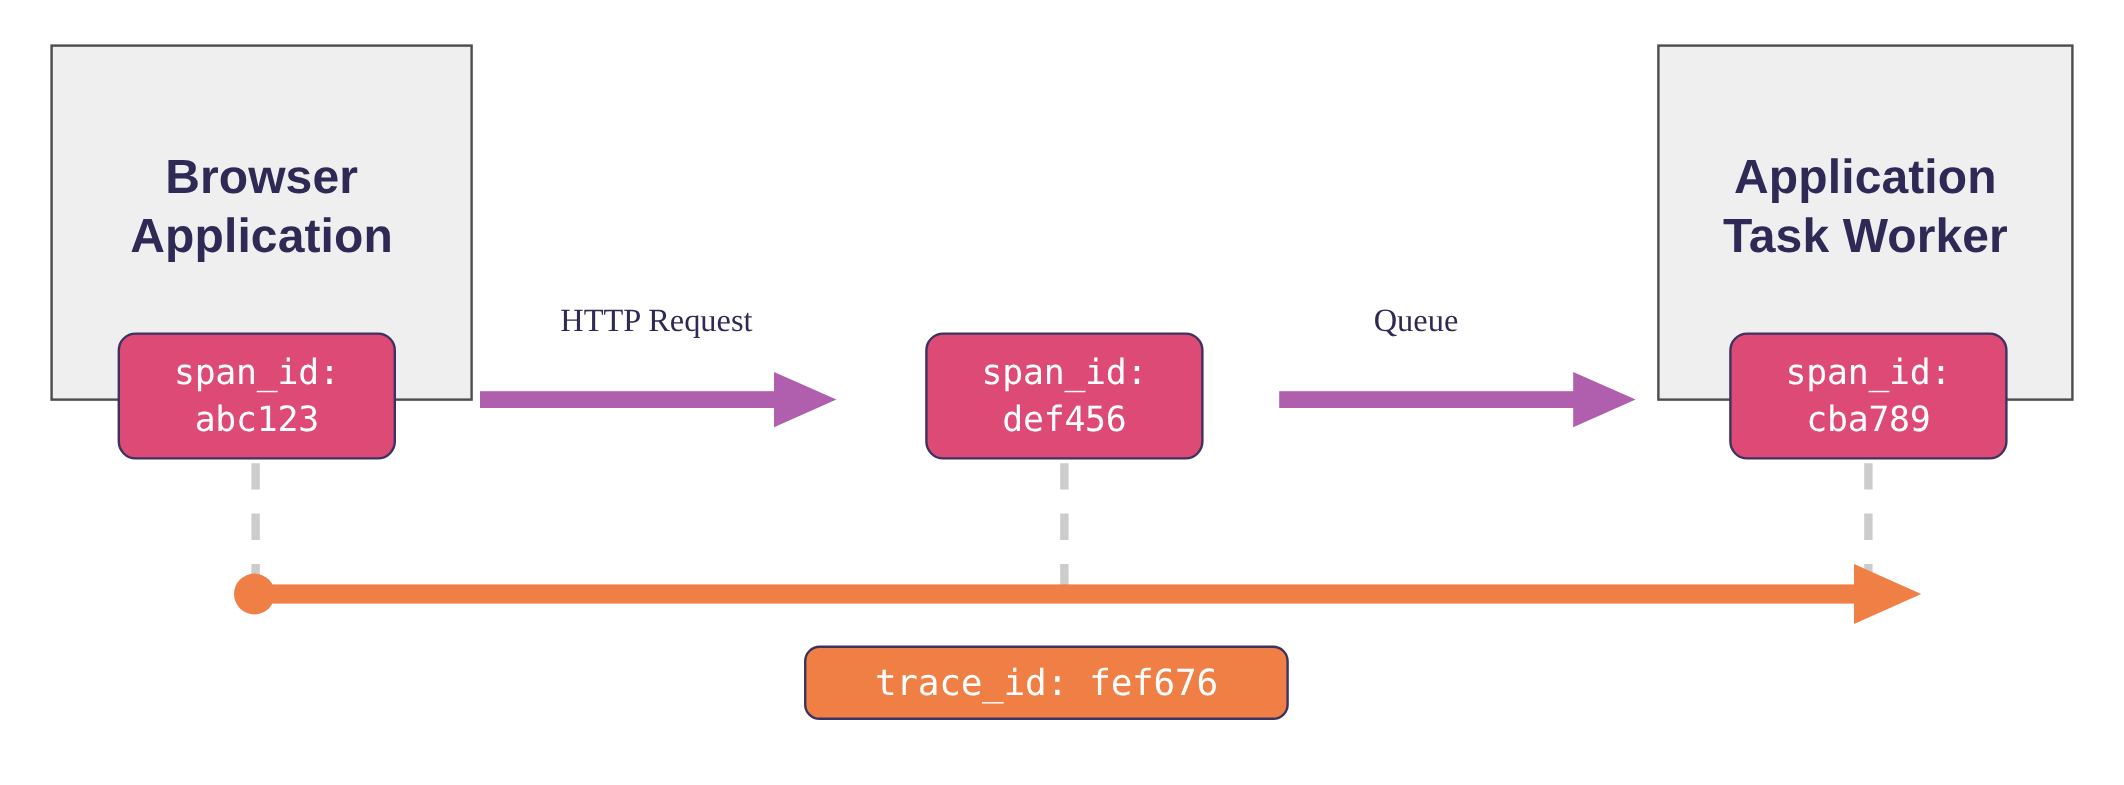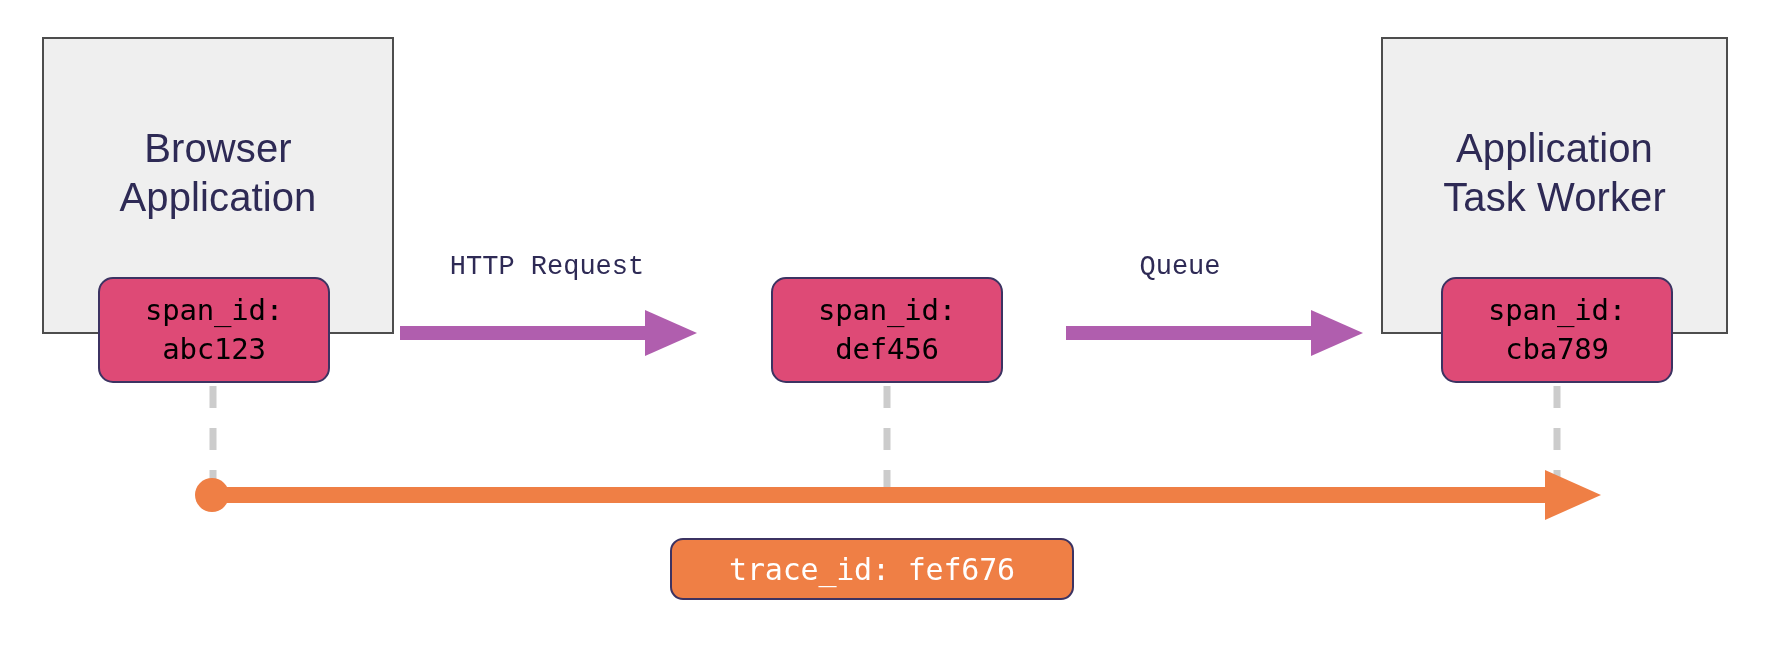--- a/index.html
+++ b/index.html
@@ -21,20 +21,21 @@
 
   
   .service-box {
     position: absolute;
     box-sizing: border-box;
     background: #EFEFEF;
     border: 2.5px solid #4D4D4D;
     display: flex;
     align-items: center;
     justify-content: center;
+    font-weight: bold;
   }
   .service-title {
     font-family: "Liberation Sans", sans-serif;
     font-size: 40px;
     line-height: 1.22;
     color: #2E2A55;
     text-align: center;
     letter-spacing: 0.1px;
     white-space: pre-line;
     margin-top: -26px;
@@ -50,30 +51,30 @@
     border-radius: 15px;
     display: flex;
     align-items: center;
     justify-content: center;
     z-index: 6;
   }
   .span-badge-text {
     font-family: "DejaVu Sans Mono", "Liberation Mono", monospace;
     font-size: 29px;
     line-height: 1.34;
-    color: #000000;
+    color: #ffffff;
     text-align: center;
     white-space: pre-line;
     letter-spacing: -0.2px;
   }
 
   
   .edge-label {
     position: absolute;
-    font-family: Liberation Mono, monospace;
+    font-family: Liberation Serif, serif;
     font-size: 27px;
     color: #2E2A55;
     text-align: center;
     white-space: nowrap;
     transform: translateX(-50%);
   }
 
   
   #vector-layer {
     position: absolute;

